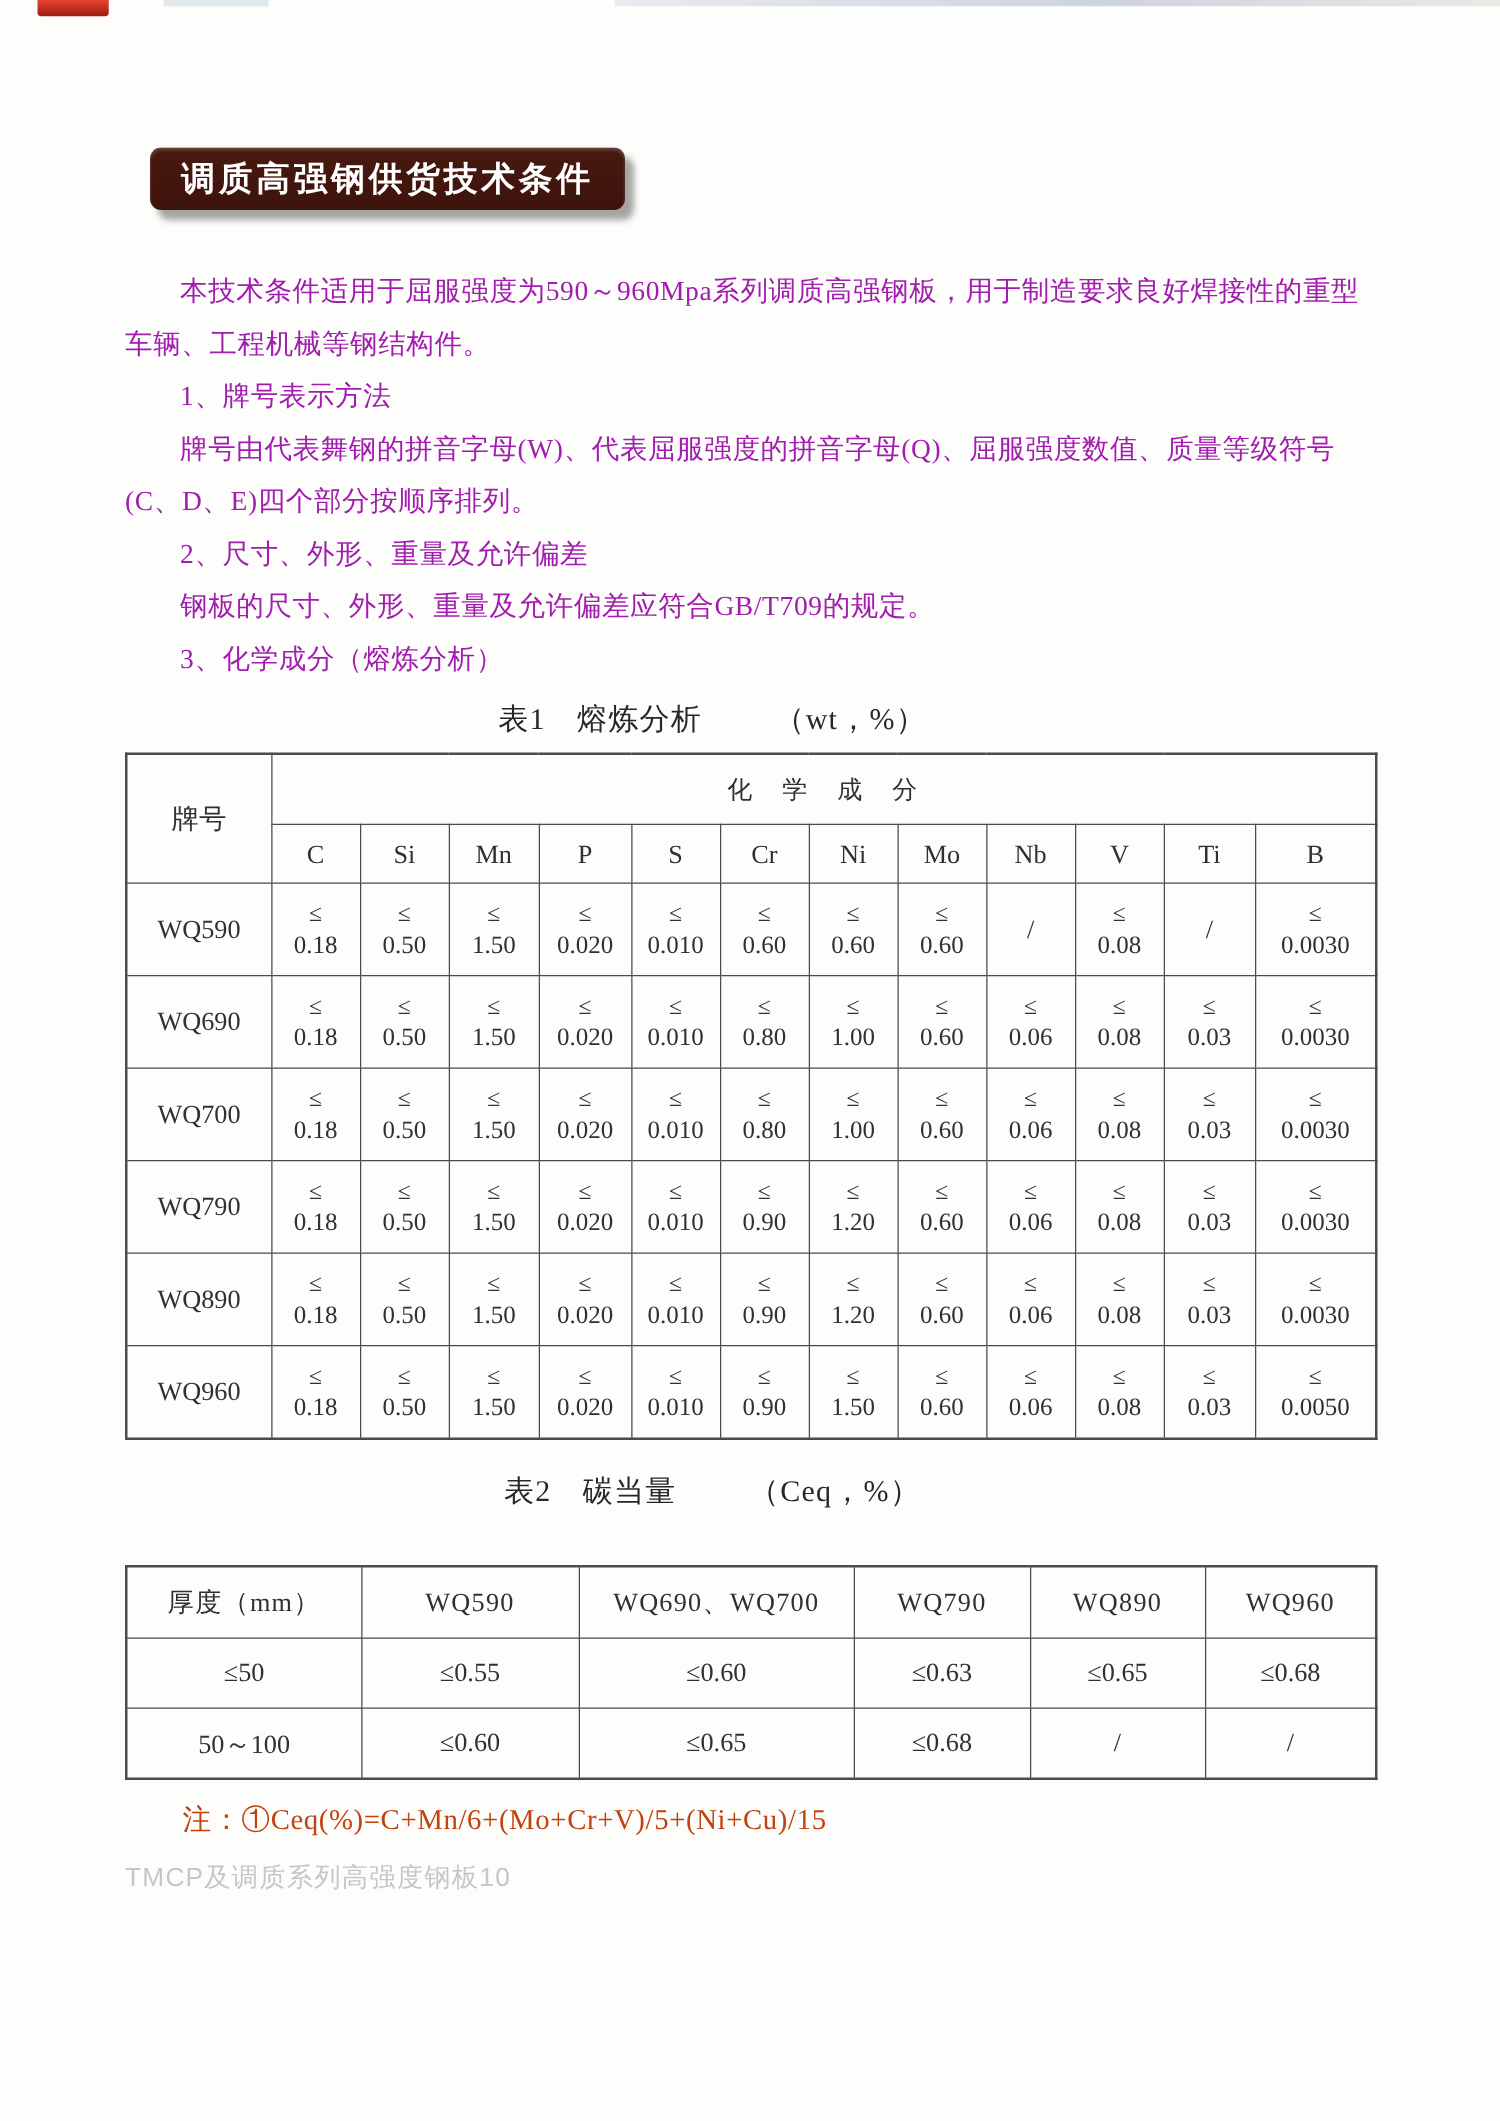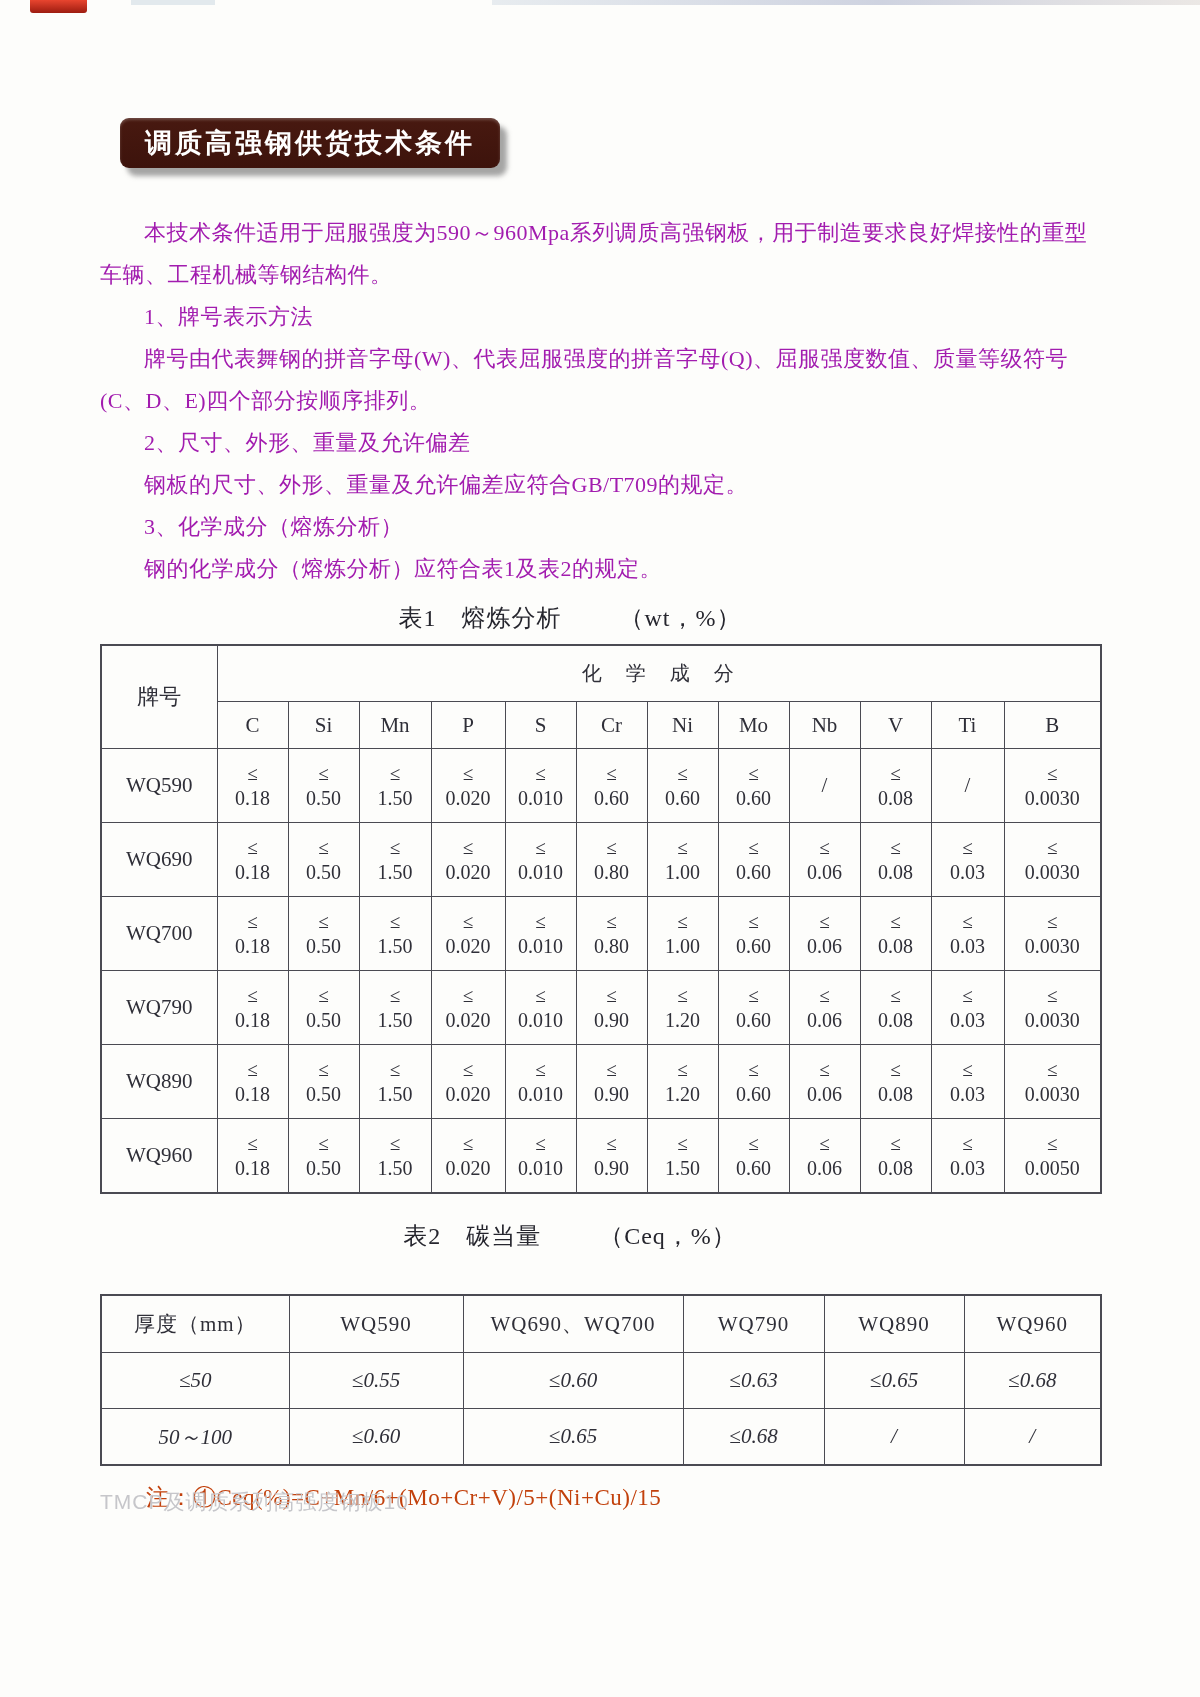--- a/index.html
+++ b/index.html
@@ -80,21 +80,21 @@
     padding: 0;
   }
   .t1 .group   { height: 55px; font-size: 20px; letter-spacing: 2px; }
   .t1 .colhead { height: 46px; font-size: 21px; }
   .t1 .corner  { font-size: 22px; }
   .t1 tbody th { font-size: 21px; }
   .t1 tbody td { height: 73px; font-size: 20px; line-height: 25px; }
   .t1 td .le  { font-size: 19px; }
   .t1 td.slash, .t2 td.slash { font-size: 21px; }
   .t2 th { height: 56px; font-size: 21px; letter-spacing: 1px; }
-  .t2 td { height: 55px; font-size: 21px; font-style: italic; }
+  .t2 td { height: 55px; font-size: 21px; }
   .note {
     margin: 16px 0 0 0;
     font-size: 23px;
     text-indent: 2em;
     color: #c2410c;
     letter-spacing: 0.5px;
   }
   .footer {
     position: absolute; left: 100px; top: 1488px;
     font-size: 21px;
@@ -116,21 +116,20 @@
 
 <div class="content">
 
   <div id="paragraphs">
       <p class="para">本技术条件适用于屈服强度为590～960Mpa系列调质高强钢板，用于制造要求良好焊接性的重型车辆、工程机械等钢结构件。</p>
       <p class="para">1、牌号表示方法</p>
       <p class="para">牌号由代表舞钢的拼音字母(W)、代表屈服强度的拼音字母(Q)、屈服强度数值、质量等级符号(C、D、E)四个部分按顺序排列。</p>
       <p class="para">2、尺寸、外形、重量及允许偏差</p>
       <p class="para">钢板的尺寸、外形、重量及允许偏差应符合GB/T709的规定。</p>
       <p class="para">3、化学成分（熔炼分析）</p>
-      <p class="para">钢的化学成分（熔炼分析）应符合表1及表2的规定。</p>
     </div>
 
   <div class="tbl-caption cap1">
     <span>表1　熔炼分析</span>
     <span>（wt，%）</span>
   </div>
 
   <table class="t1">
     <colgroup id="t1-colgroup">
         <col style="width: 116px;">

